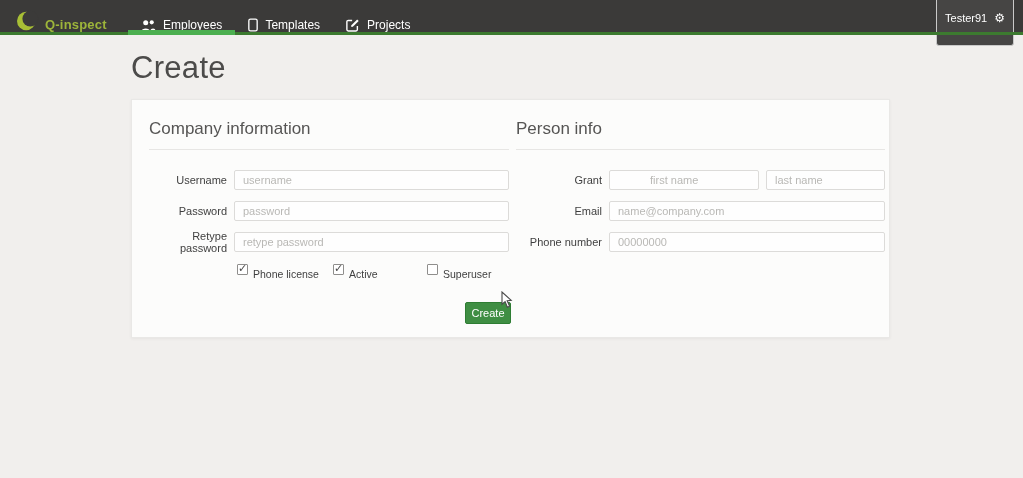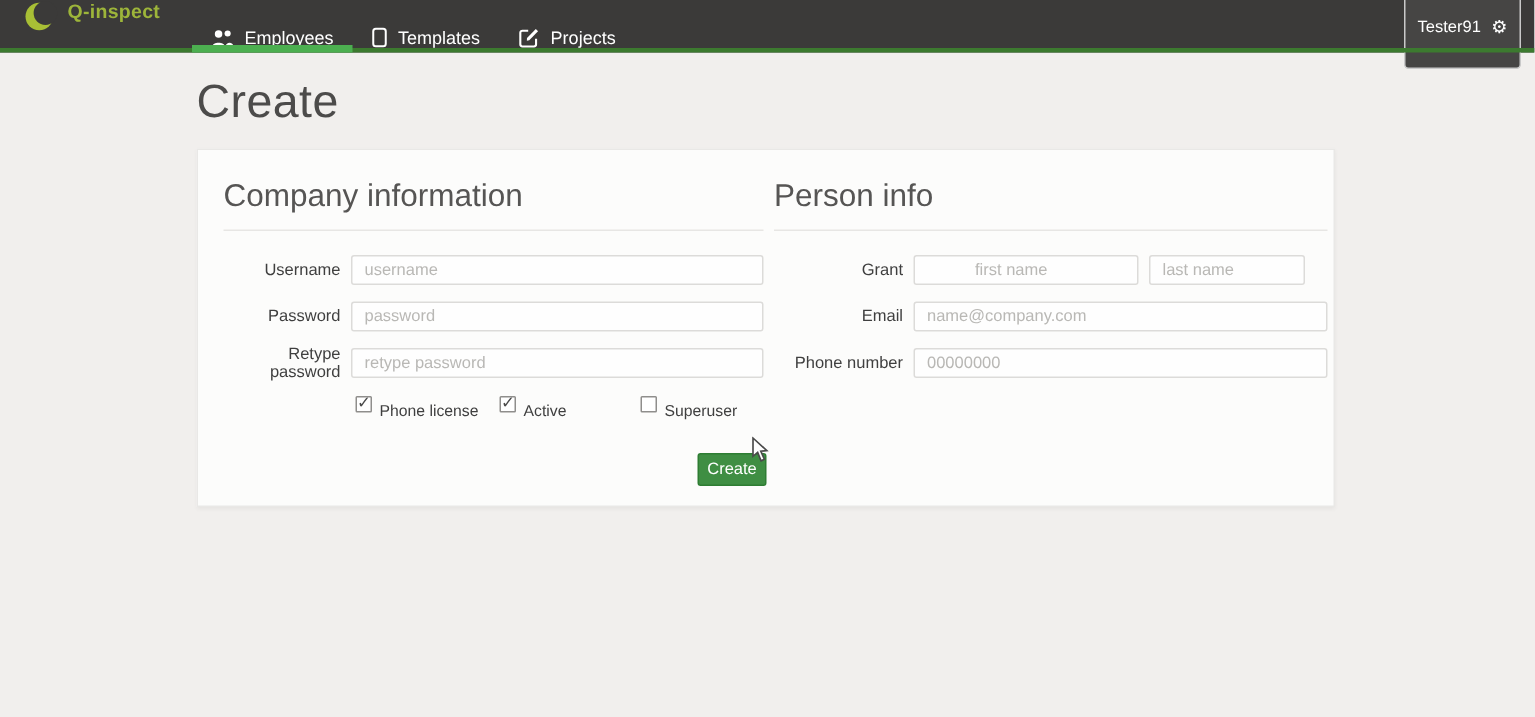--- a/index.html
+++ b/index.html
@@ -21,21 +21,21 @@
     height:35px;
     background:#3b3a39;
     display:flex;
     align-items:stretch;
   }
   .navbar-border{
     position:absolute;left:0;right:0;bottom:0;height:3px;
     background:var(--accent-dark);z-index:1;
   }
   .brand{
-    display:flex;align-items:flex-start;gap:5px;
+    display:flex;align-items:flex-end;gap:5px;
     padding:0 14px 3px 16px;width:128px;
   }
   .brand-text{
     color:var(--brand);font-size:13px;font-weight:bold;letter-spacing:0.2px;
   }
   .nav-items{display:flex;align-items:flex-end;}
   .nav-item{
     display:flex;align-items:center;gap:7px;
     padding:0 13px 3px 13px;
     color:#fff;font-size:12px;
@@ -61,42 +61,42 @@
   }
   .card{
     position:absolute;left:131px;top:99px;width:759px;height:239px;
     background:#fcfcfb;border:1px solid #e9e8e6;
     box-shadow:0 1px 3px rgba(0,0,0,0.05);
   }
   .col{position:absolute;top:0;}
   .col-left{left:17px;width:360px;}
   .col-right{left:384px;width:369px;}
   .section-title{
-    font-size:21px;font-weight:400;color:#565554;
+    font-size:17px;font-weight:400;color:#565554;
     padding:19px 0 10px 0;border-bottom:1px solid #e7e6e4;
   }
   .form-row{
     position:absolute;height:20px;display:flex;align-items:center;width:100%;
   }
   .row-1{top:70px;} .row-2{top:101px;} .row-3{top:132px;}
   .field-label{
     font-size:11px;color:#3f3f3f;text-align:right;
     padding-right:7px;flex:none;
   }
   .col-left .field-label{width:85px;}
   .col-right .field-label{width:93px;}
   .text-input{
     height:20px;border:1px solid #dcdbd9;border-radius:2px;
     font-size:11px;padding:0 8px;color:#555;background:#fefefe;
     font-family:"Liberation Sans", sans-serif;outline:none;
   }
   .text-input::placeholder{color:#b9b8b5;opacity:1;}
   .grow{flex:1;min-width:0;}
   .input-first{width:150px;margin-right:7px;flex:none;padding-left:40px;}
-  .input-last{width:104px;flex:none;}
+  .input-last{width:119px;flex:none;}
   
   .cb-item{
     position:absolute;top:164px;display:flex;gap:5px;align-items:flex-start;
     font-size:10.5px;color:#3f3f3f;cursor:pointer;
   }
   .cb-0{left:88px;} .cb-1{left:184px;} .cb-2{left:278px;}
   .checkbox{
     width:11px;height:11px;border:1px solid #8f8e8c;border-radius:1px;
     background:#fff;position:relative;flex:none;
   }

